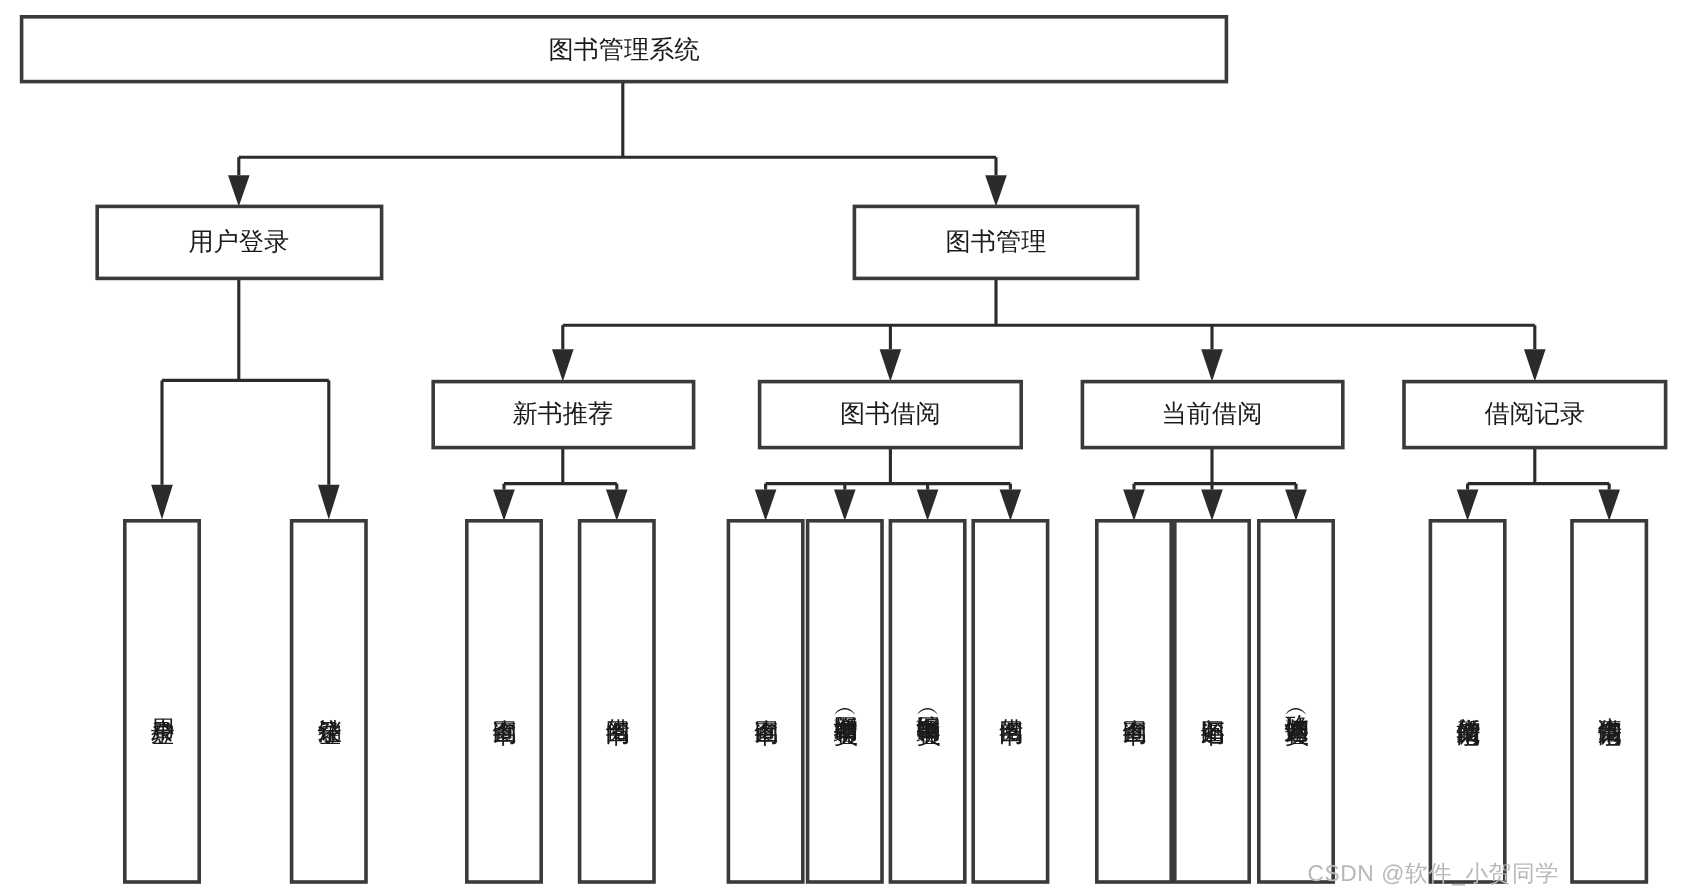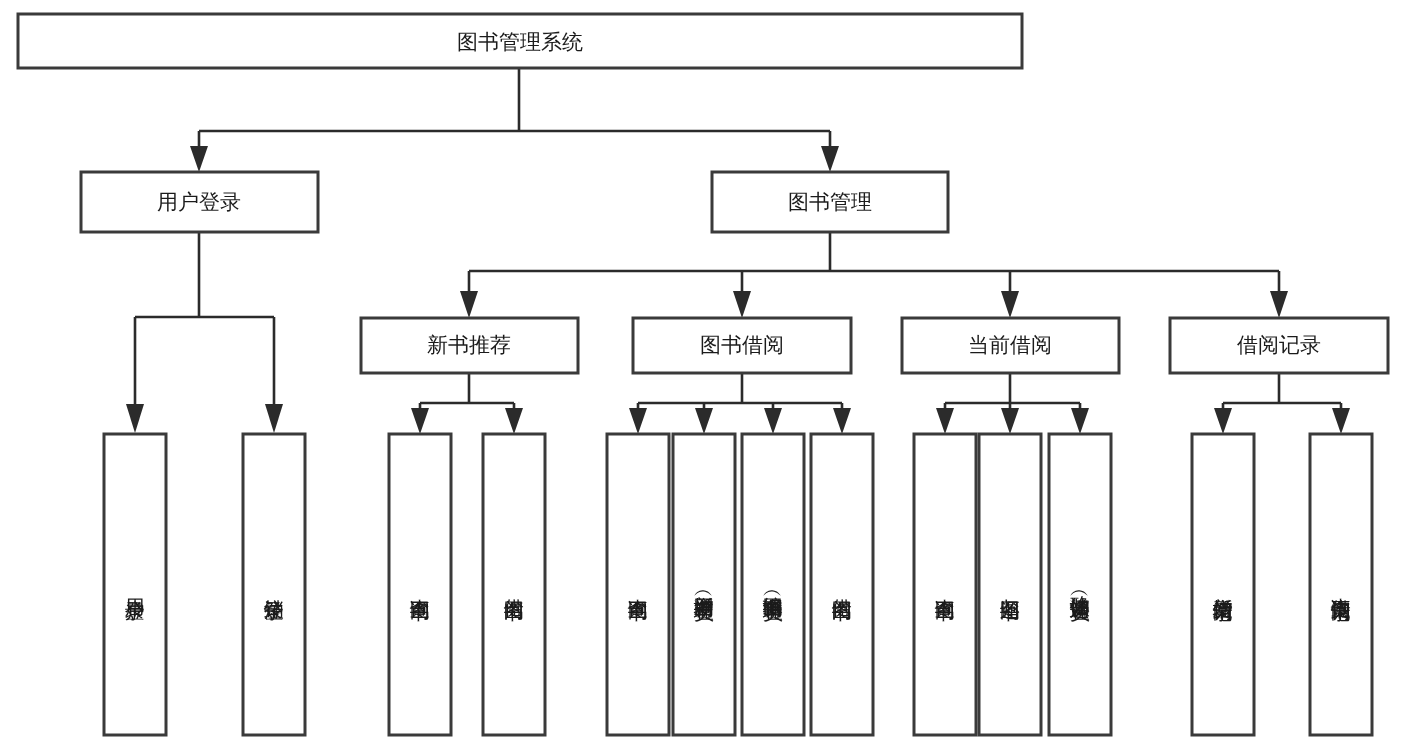--- a/index.html
+++ b/index.html
@@ -199,13 +199,14 @@
   <div class="vlabel" style="left:742px; top:434px; width:62px; height:301px;">编辑图书（管理员）</div>
   <div class="vlabel" style="left:811px; top:434px; width:62px; height:301px;">借阅图书</div>
 
   <div class="vlabel" style="left:914px; top:434px; width:62px; height:301px;">查询图书</div>
   <div class="vlabel" style="left:979px; top:434px; width:62px; height:301px;">归还图书</div>
   <div class="vlabel" style="left:1049px; top:434px; width:62px; height:301px;">确认归还（管理员）</div>
 
   <div class="vlabel" style="left:1192px; top:434px; width:62px; height:301px;">新增借阅记录</div>
   <div class="vlabel" style="left:1310px; top:434px; width:62px; height:301px;">查询借阅记录</div>
 
+  <div class="watermark">CSDN @软件_小贺同学</div>
 </div>
 
 </body></html>

